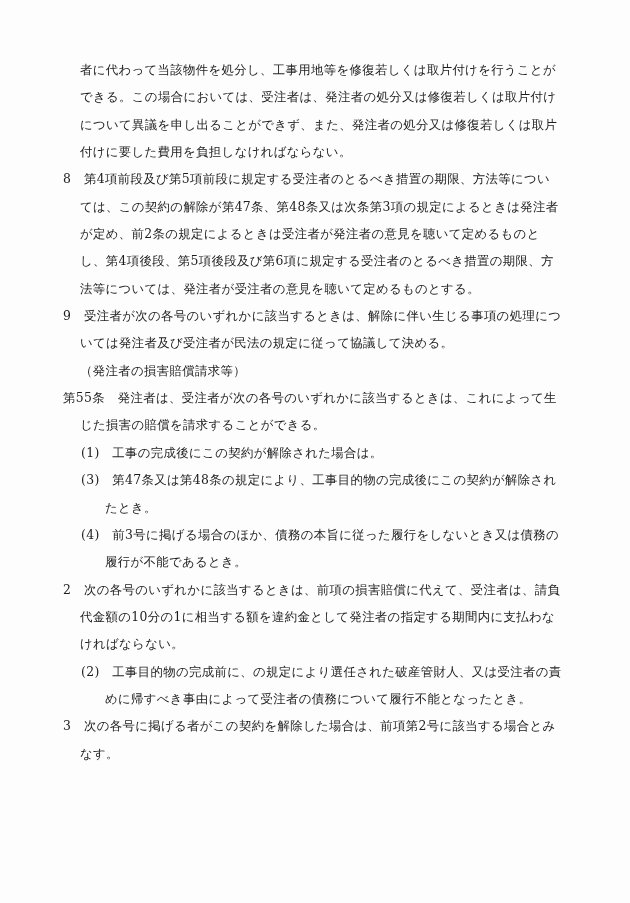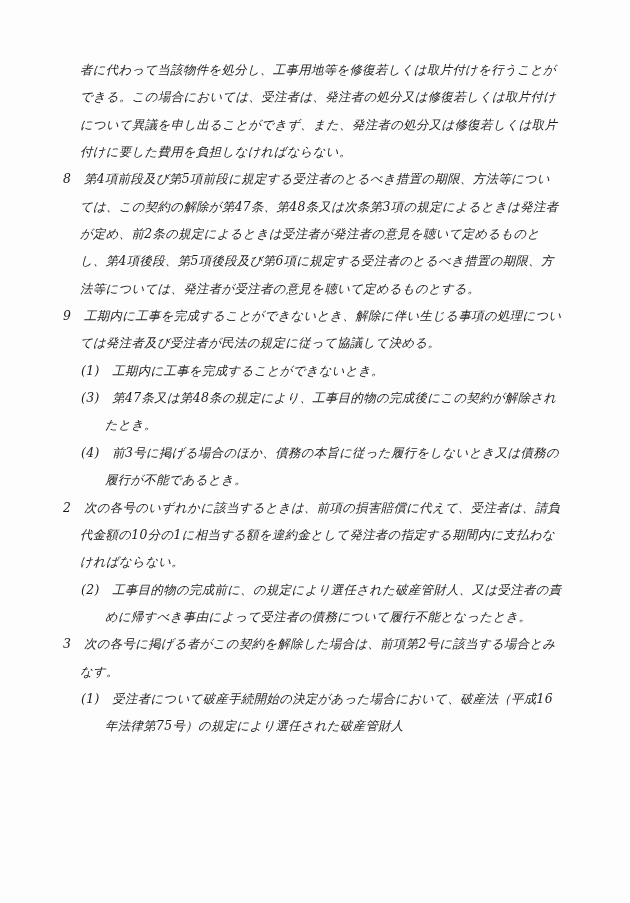--- a/index.html
+++ b/index.html
@@ -32,21 +32,20 @@
   }
 
   
   .blk {
     margin: 0;
     padding: 0;
     text-indent: 0;
     white-space: pre-wrap;
     word-break: break-all;
     overflow-wrap: anywhere;
-    font-style: italic;
   }
 
   
   .blk-cont {
     padding-left: 17px;
     text-indent: 0;
   }
 
   
   .blk-num {
@@ -76,22 +75,23 @@
     display: inline;
   }
 </style>
 </head>
 <body style="background: rgb(253, 253, 253); color: rgb(28, 28, 28);">
 
 <div class="page">
   <div class="doc-body" id="doc-body">
       <p class="blk blk-cont"><span>者に代わって当該物件を処分し、工事用地等を修復若しくは取片付けを行うことができる。この場合においては、受注者は、発注者の処分又は修復若しくは取片付けについて異議を申し出ることができず、また、発注者の処分又は修復若しくは取片付けに要した費用を負担しなければならない。</span></p>
       <p class="blk blk-num"><span class="marker">8</span>　<span>第4項前段及び第5項前段に規定する受注者のとるべき措置の期限、方法等については、この契約の解除が第47条、第48条又は次条第3項の規定によるときは発注者が定め、前2条の規定によるときは受注者が発注者の意見を聴いて定めるものとし、第4項後段、第5項後段及び第6項に規定する受注者のとるべき措置の期限、方法等については、発注者が受注者の意見を聴いて定めるものとする。</span></p>
-      <p class="blk blk-num"><span class="marker">9</span>　<span>工期内に工事を完成することができないとき、解除に伴い生じる事項の処理については発注者及び受注者が民法の規定に従って協議して決める。</span></p>
-      <p class="blk blk-item"><span class="marker">(1)</span>　<span>工期内に工事を完成することができないとき。</span></p>
+      <p class="blk blk-num"><span class="marker">9</span>　<span>受注者が次の各号のいずれかに該当するときは、解除に伴い生じる事項の処理については発注者及び受注者が民法の規定に従って協議して決める。</span></p>
+      <p class="blk blk-caption"><span>（発注者の損害賠償請求等）</span></p>
+      <p class="blk blk-art"><span class="marker">第55条</span>　<span>発注者は、受注者が次の各号のいずれかに該当するときは、これによって生じた損害の賠償を請求することができる。</span></p>
+      <p class="blk blk-item"><span class="marker">(1)</span>　<span>工事の完成後にこの契約が解除された場合は。</span></p>
       <p class="blk blk-item"><span class="marker">(3)</span>　<span>第47条又は第48条の規定により、工事目的物の完成後にこの契約が解除されたとき。</span></p>
       <p class="blk blk-item"><span class="marker">(4)</span>　<span>前3号に掲げる場合のほか、債務の本旨に従った履行をしないとき又は債務の履行が不能であるとき。</span></p>
       <p class="blk blk-num"><span class="marker">2</span>　<span>次の各号のいずれかに該当するときは、前項の損害賠償に代えて、受注者は、請負代金額の10分の1に相当する額を違約金として発注者の指定する期間内に支払わなければならない。</span></p>
       <p class="blk blk-item"><span class="marker">(2)</span>　<span>工事目的物の完成前に、の規定により選任された破産管財人、又は受注者の責めに帰すべき事由によって受注者の債務について履行不能となったとき。</span></p>
       <p class="blk blk-num"><span class="marker">3</span>　<span>次の各号に掲げる者がこの契約を解除した場合は、前項第2号に該当する場合とみなす。</span></p>
-      <p class="blk blk-item"><span class="marker">(1)</span>　<span>受注者について破産手続開始の決定があった場合において、破産法（平成16年法律第75号）の規定により選任された破産管財人</span></p>
     </div>
 </div>
 
 </body></html>

